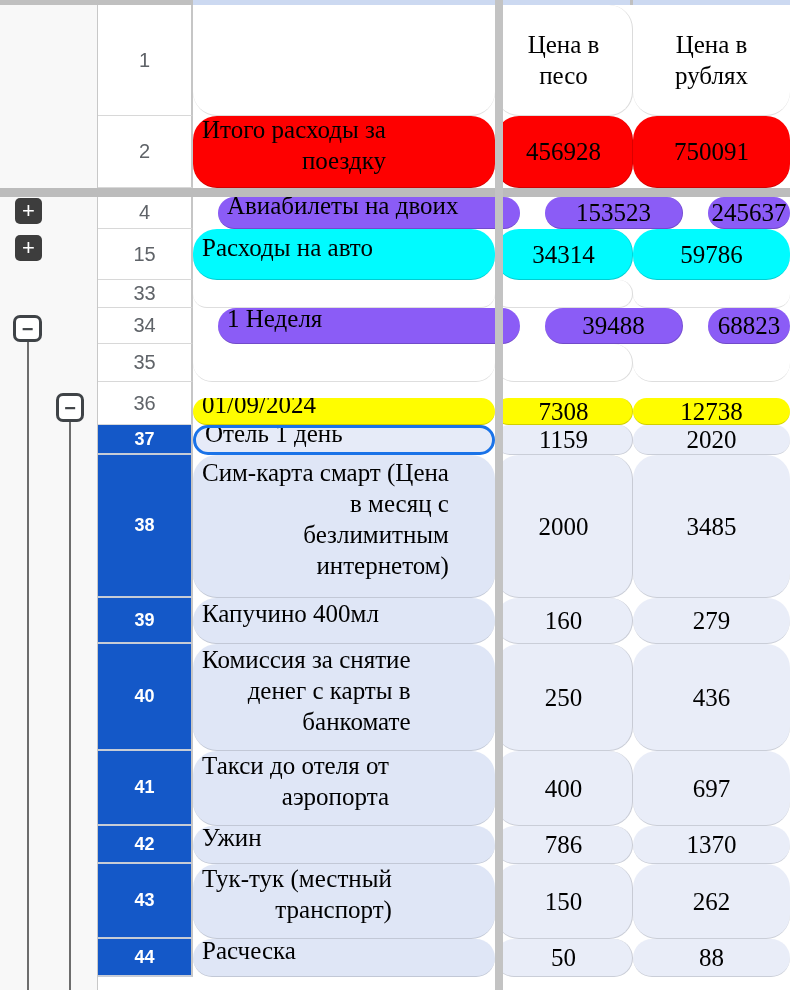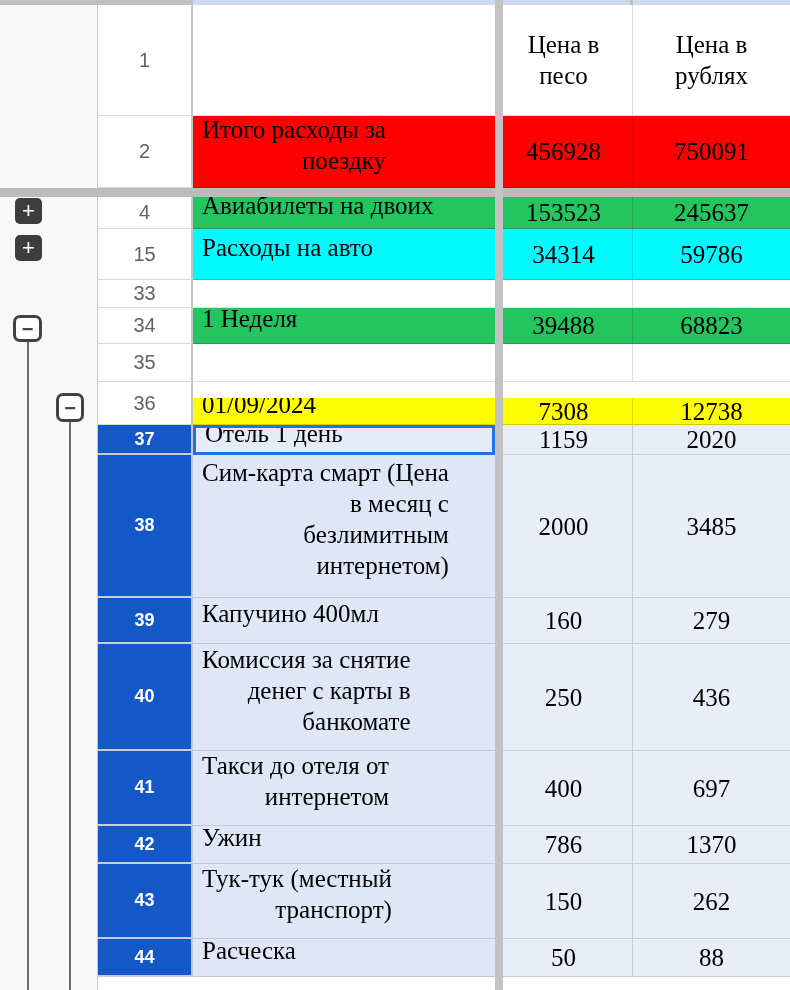--- a/index.html
+++ b/index.html
@@ -50,29 +50,29 @@
     font-family:"Liberation Sans","DejaVu Sans",sans-serif;font-size:20px;
     border-right:2px solid #c6c6c6;border-bottom:1px solid #d8d8d8;cursor:pointer;
   }
   .row.sel .num{
     background:#1458c8;color:#ffffff;font-size:18px;font-weight:700;
     border-bottom:2px solid #c7ccd6;
   }
   .cell{
     box-sizing:border-box;display:flex;align-items:center;
     font-size:25px;line-height:31px;color:#000000;overflow:hidden;
-    border-bottom:1px solid rgba(0,0,0,0.13);background:#ffffff;cursor:cell;
+    border-bottom:1px solid rgba(0,0,0,0.13);background:#ffffff;cursor:cell;border-radius:24px;
   }
   .cell.a{width:302px;flex:none;padding:0 4px 14px 9px;text-align:right;white-space:pre-line;}
   .cell.b{width:138px;flex:none;justify-content:center;text-align:center;
           border-right:1px solid rgba(0,0,0,0.14);white-space:pre-line;}
   .cell.c{flex:1;justify-content:center;text-align:center;white-space:pre-line;}
   
   .bg-red   .cell{background:#fe0000;border-bottom-color:rgba(0,0,0,0.18);}
-  .bg-green .cell{background:#22c55e;border-bottom-color:rgba(0,0,0,0.18);}
+  .bg-green .cell{background:#8b5cf6;border-bottom-color:rgba(0,0,0,0.18);margin-left:25px;}
   .bg-cyan  .cell{background:#00fbff;border-bottom-color:rgba(0,0,0,0.18);}
   .bg-yellow .cell{background:#fffd00;border-bottom-color:rgba(0,0,0,0.18);margin-top:16px;}
   .row.sel .cell.a{background:#dfe6f6;}
   .row.sel .cell.b,.row.sel .cell.c{background:#e9edf8;}
   .cell.active{border:3px solid #1a73e8;background:#e6ebf8 !important;}
 </style>
 </head>
 <body>
 
 <div class="stage">
@@ -179,21 +179,21 @@
       <div class="cell a">Комиссия за снятие
 денег с карты в
 банкомате</div>
       <div class="cell b">250</div>
       <div class="cell c">436</div>
     </div>
 
     <div class="row sel" style="height:75px">
       <div class="num">41</div>
       <div class="cell a">Такси до отеля от
-интернетом</div>
+аэропорта</div>
       <div class="cell b">400</div>
       <div class="cell c">697</div>
     </div>
 
     <div class="row sel" style="height:38px">
       <div class="num">42</div>
       <div class="cell a">Ужин</div>
       <div class="cell b">786</div>
       <div class="cell c">1370</div>
     </div>

